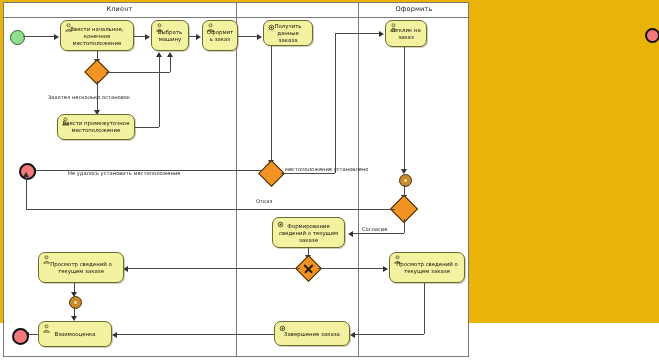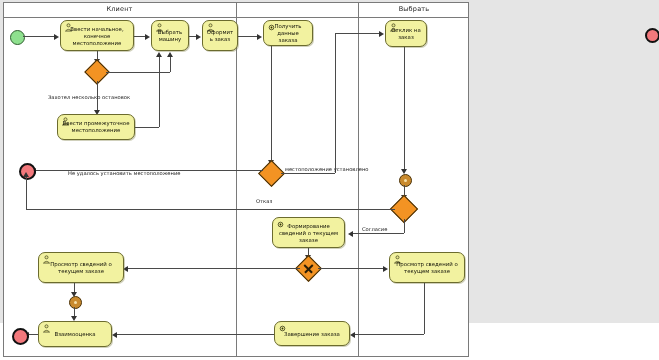--- a/index.html
+++ b/index.html
@@ -1,17 +1,17 @@
 <!DOCTYPE html>
 <html><head>
 <meta charset="utf-8">
 <style>
   html,body{margin:0;padding:0;background:#ffffff;}
   body{width:659px;height:360px;font-family:"DejaVu Sans",sans-serif;overflow:hidden;}
-  #canvas{position:relative;width:659px;height:323px;background:#e5e5e5;}
+  #canvas{position:relative;width:659px;height:323px;background:#eab308;}
 
   
   .lane-frame{position:absolute;border:1px solid #7a7a7a;background:#ffffff;box-sizing:border-box;}
   .lane-div{position:absolute;width:1px;background:#7a7a7a;}
   .lane-headline{position:absolute;height:1px;background:#7a7a7a;}
   .lane-title{position:absolute;text-align:center;font-size:6.5px;color:#1a1a1a;
               letter-spacing:.2px;line-height:12px;white-space:nowrap;}
 
   
   .act{position:absolute;box-sizing:border-box;background:#f2f2a0;border:1px solid #6b6b2e;
@@ -55,21 +55,21 @@
 <div id="canvas">
 
   <div class="lane-frame" style="left:3px;top:2px;width:466px;height:355px;"></div>
 
   <div class="lane-headline" style="left:3px;top:17px;width:466px;"></div>
 
   <div class="lane-div" style="left:236px;top:2px;height:355px;"></div>
   <div class="lane-div" style="left:358px;top:2px;height:355px;"></div>
 
   <div class="lane-title" style="left:3px;top:3px;width:233px;">Клиент</div>
-  <div class="lane-title" style="left:359px;top:3px;width:110px;">Выбрать</div>
+  <div class="lane-title" style="left:359px;top:3px;width:110px;">Оформить</div>
 
   <div class="init-node" style="left:10px;top:30px;width:13px;height:13px;"></div>
 
   <div class="edge h" style="left:23px;top:36px;width:32px;"></div>
   <div class="arrow r" style="left:54px;top:33.5px;"></div>
 
   <div class="act" style="left:60px;top:20px;width:74px;height:31px;">
     <svg class="badge" viewBox="0 0 10 10">
       <circle cx="5" cy="2.6" r="1.7" fill="#e9e98a" stroke="#2d2d12" stroke-width=".7"></circle>
       <path d="M1.6 9 Q5 5.2 8.4 9 Z" fill="#e9e98a" stroke="#2d2d12" stroke-width=".7"></path>

